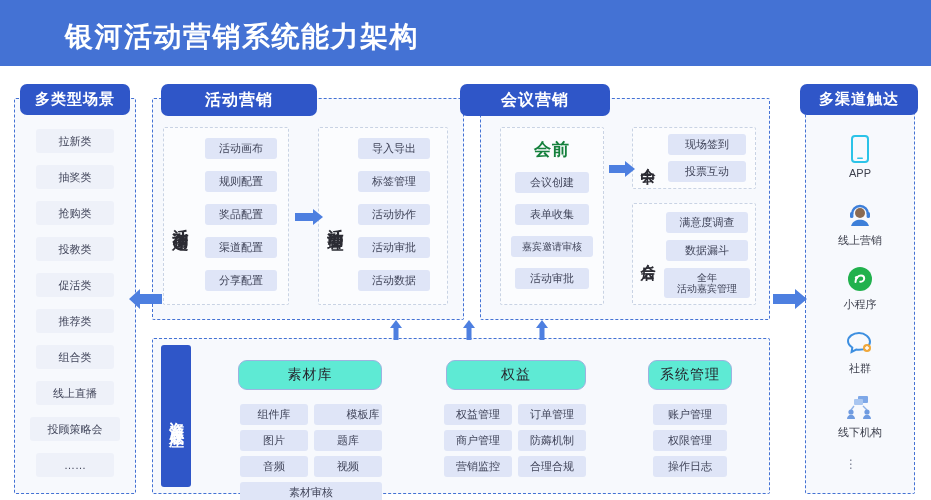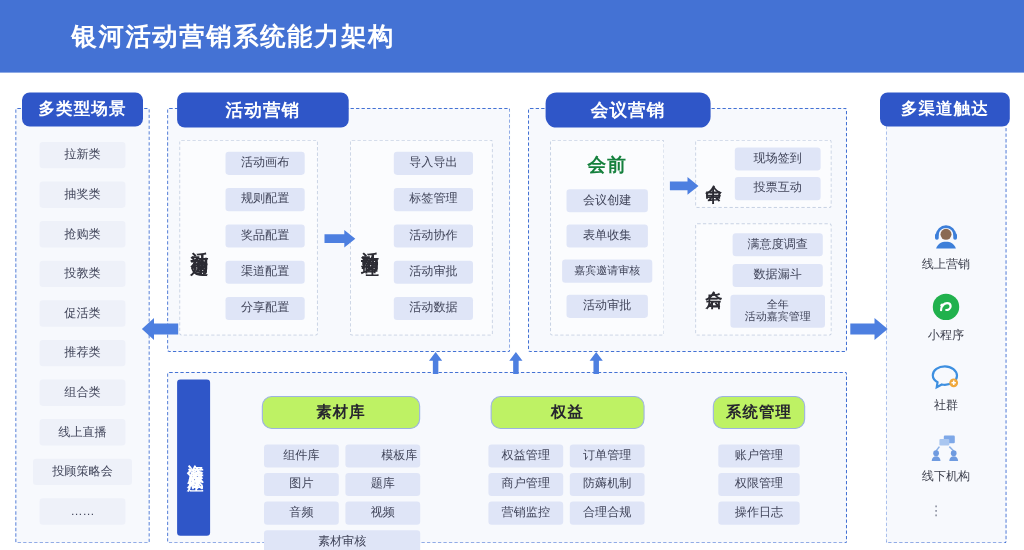--- a/index.html
+++ b/index.html
@@ -12,21 +12,21 @@
   }
   .page { position: relative; width: 931px; height: 500px; background:#fff; }
 
   
   .header {
     position: absolute; left: 0; top: 0; width: 931px; height: 66px;
     background: #4472d4;
   }
   .header-title {
     position: absolute; left: 65px; top: 18px;
-    font-size: 23px; font-weight: bold; color: #ffffff;
+    font-size: 28px; font-weight: bold; color: #ffffff;
     letter-spacing: 1.5px;
   }
 
   
   .dashed {
     position: absolute;
     border: 1.4px dashed #4472d4;
     background: #f7f9fd;
     border-radius: 2px;
   }
@@ -79,25 +79,25 @@
   .hlabel {
     position: absolute;
     font-size: 17px; font-weight: bold; color: #15803d;
     display: flex; align-items: center; justify-content: center;
     letter-spacing: 1px;
   }
 
   
   .card-head {
     position: absolute;
-    background: #bef264;
+    background: #5eead4;
     border: 1.3px solid #9db3e0;
     border-radius: 9px;
     display: flex; align-items: center; justify-content: center;
-    font-size: 14px; font-weight: bold; color: #26262e;
+    font-size: 14px; font-weight: normal; color: #26262e;
     letter-spacing: 1px;
   }
 
   
   .vbar {
     position: absolute;
     background: #2f56c8;
     color: #fff;
     border-radius: 3px;
     font-size: 15px; font-weight: bold;
@@ -164,21 +164,21 @@
 
   <div class="dashed-inner" style="left:318px; top:127px; width:130px; height:178px;"></div>
   <div class="vlabel" style="left:322px; top:165px; width:26px; height:110px;">活动管理</div>
   <div class="chip" style="left:358px; top:138px; width:72px; height:21px;">导入导出</div>
   <div class="chip" style="left:358px; top:171px; width:72px; height:21px;">标签管理</div>
   <div class="chip" style="left:358px; top:204px; width:72px; height:21px;">活动协作</div>
   <div class="chip" style="left:358px; top:237px; width:72px; height:21px;">活动审批</div>
   <div class="chip" style="left:358px; top:270px; width:72px; height:21px;">活动数据</div>
 
   <div class="dashed" style="left:480px; top:98px; width:290px; height:222px;"></div>
-  <div class="pill" style="left:496px; top:84px; width:150px; height:32px; font-size:16px;border-radius:10px;">会议营销</div>
+  <div class="pill" style="left:460px; top:84px; width:150px; height:32px; font-size:16px;">会议营销</div>
 
   <div class="dashed-inner" style="left:500px; top:127px; width:104px; height:178px;"></div>
   <div class="hlabel" style="left:500px; top:135px; width:104px; height:28px;">会前</div>
   <div class="chip" style="left:515px; top:172px; width:74px; height:21px;">会议创建</div>
   <div class="chip" style="left:515px; top:204px; width:74px; height:21px;">表单收集</div>
   <div class="chip two-line" style="left:511px; top:236px; width:82px; height:21px;">嘉宾邀请审核</div>
   <div class="chip" style="left:515px; top:268px; width:74px; height:21px;">活动审批</div>
 
   <div class="arrow" style="left:608px; top:160px;">
     <svg width="28" height="18" viewBox="0 0 28 18">
@@ -241,20 +241,29 @@
   <div class="chip" style="left:518px; top:456px; width:68px; height:21px;">合理合规</div>
 
   <div class="card-head" style="left:648px; top:360px; width:84px; height:30px;">系统管理</div>
   <div class="chip" style="left:653px; top:404px; width:74px; height:21px;">账户管理</div>
   <div class="chip" style="left:653px; top:430px; width:74px; height:21px;">权限管理</div>
   <div class="chip" style="left:653px; top:456px; width:74px; height:21px;">操作日志</div>
 
   <div class="pill" style="left:800px; top:84px; width:118px; height:31px;">多渠道触达</div>
   <div class="dashed" style="left:805px; top:98px; width:110px; height:396px;"></div>
 
+  <div class="channel" style="left:812px; top:134px;">
+    <div class="ico">
+      <svg width="20" height="28" viewBox="0 0 20 28">
+        <rect x="2" y="1" width="16" height="26" rx="3" fill="none" stroke="#2bc3e8" stroke-width="2"></rect>
+        <rect x="7" y="22.5" width="6" height="1.6" rx="0.8" fill="#2bc3e8"></rect>
+      </svg>
+    </div>
+    <span class="cl">APP</span>
+  </div>
 
   <div class="channel" style="left:812px; top:200px;">
     <div class="ico">
       <svg width="26" height="26" viewBox="0 0 26 26">
         <path d="M5 12a8 8 0 0 1 16 0" fill="none" stroke="#3d7fd9" stroke-width="2.4"></path>
         <circle cx="13" cy="11" r="5" fill="#8a6a52"></circle>
         <path d="M4 24c1.5-4.5 5-6.2 9-6.2s7.5 1.7 9 6.2z" fill="#3d7fd9"></path>
         <rect x="3" y="10" width="3.4" height="6" rx="1.6" fill="#3d7fd9"></rect>
         <rect x="19.6" y="10" width="3.4" height="6" rx="1.6" fill="#3d7fd9"></rect>
       </svg>

